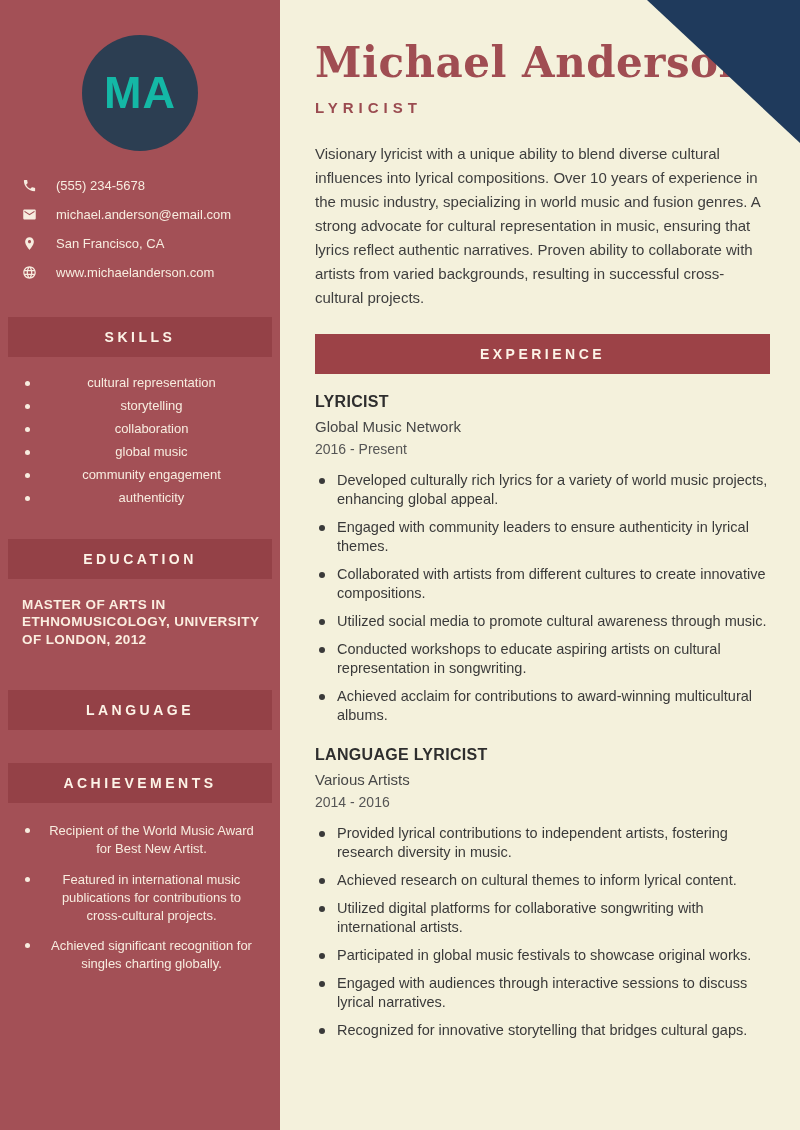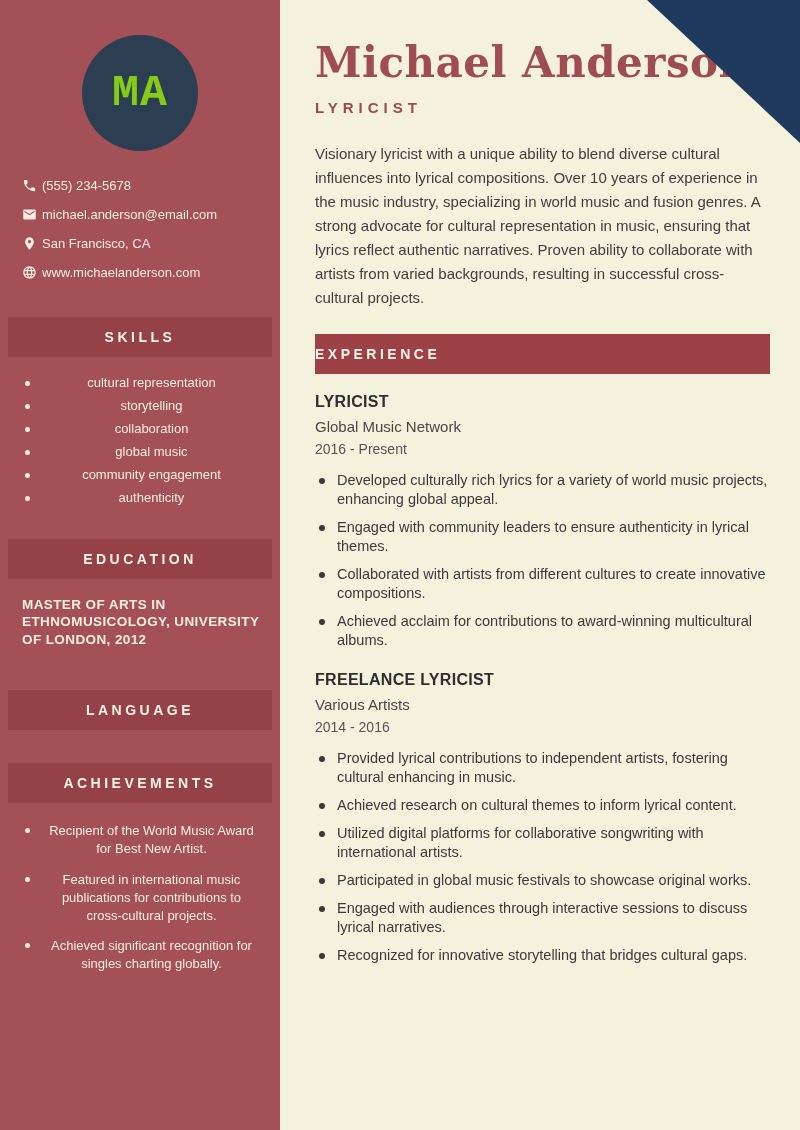--- a/index.html
+++ b/index.html
@@ -27,33 +27,32 @@
     width: 116px;
     height: 116px;
     border-radius: 50%;
     background: #2c3e52;
     margin: 35px auto 0;
     display: flex;
     align-items: center;
     justify-content: center;
   }
   .avatar-initials {
-    color: #84cc16;
+    color: #14b8a6;
     font-size: 45px;
     font-weight: bold;
     letter-spacing: 1px;
-    font-family: Liberation Mono, monospace;
   }
   .contact {
     margin: 27px 0 0 22px;
   }
   .contact-item {
     display: flex;
     align-items: center;
-    gap: 5px;
+    gap: 19px;
     margin-bottom: 14px;
     font-size: 13px;
     min-height: 15px;
   }
   .contact-item .cicon { width: 15px; height: 15px; flex: 0 0 15px; display: flex; }
   .contact-item .cicon svg { width: 15px; height: 15px; fill: #f7ecdf; }
 
   .band {
     background: #944147;
     margin: 0 8px;
@@ -143,21 +142,21 @@
     line-height: 24px;
     color: #3e3e3e;
     max-width: 470px;
   }
   .exp-banner {
     margin-top: 24px;
     height: 40px;
     background: #9c4247;
     display: flex;
     align-items: center;
-    justify-content: flex-start;
+    justify-content: center;
     color: #fdf3e7;
     font-weight: bold;
     font-size: 14px;
     letter-spacing: 3.5px;
   }
   .job { margin-top: 19px; }
   .job + .job { margin-top: 21px; }
   .job-role {
     font-size: 16px;
     font-weight: bold;
@@ -287,30 +286,32 @@
     </div>
 
     <section class="job">
       <div class="job-role">LYRICIST</div>
       <div class="job-company">Global Music Network</div>
       <div class="job-dates">2016 - Present</div>
       <ul class="job-bullets">
         <li>Developed culturally rich lyrics for a variety of world music projects, enhancing global appeal.</li>
         <li>Engaged with community leaders to ensure authenticity in lyrical themes.</li>
         <li>Collaborated with artists from different cultures to create innovative compositions.</li>
+        <li>Utilized social media to promote cultural awareness through music.</li>
+        <li>Conducted workshops to educate aspiring artists on cultural representation in songwriting.</li>
         <li>Achieved acclaim for contributions to award-winning multicultural albums.</li>
       </ul>
     </section>
 
     <section class="job">
-      <div class="job-role">FREELANCE LYRICIST</div>
+      <div class="job-role">LANGUAGE LYRICIST</div>
       <div class="job-company">Various Artists</div>
       <div class="job-dates">2014 - 2016</div>
       <ul class="job-bullets">
-        <li>Provided lyrical contributions to independent artists, fostering cultural enhancing in music.</li>
+        <li>Provided lyrical contributions to independent artists, fostering research diversity in music.</li>
         <li>Achieved research on cultural themes to inform lyrical content.</li>
         <li>Utilized digital platforms for collaborative songwriting with international artists.</li>
         <li>Participated in global music festivals to showcase original works.</li>
         <li>Engaged with audiences through interactive sessions to discuss lyrical narratives.</li>
         <li>Recognized for innovative storytelling that bridges cultural gaps.</li>
       </ul>
     </section>
   </main>
 </div>
 

